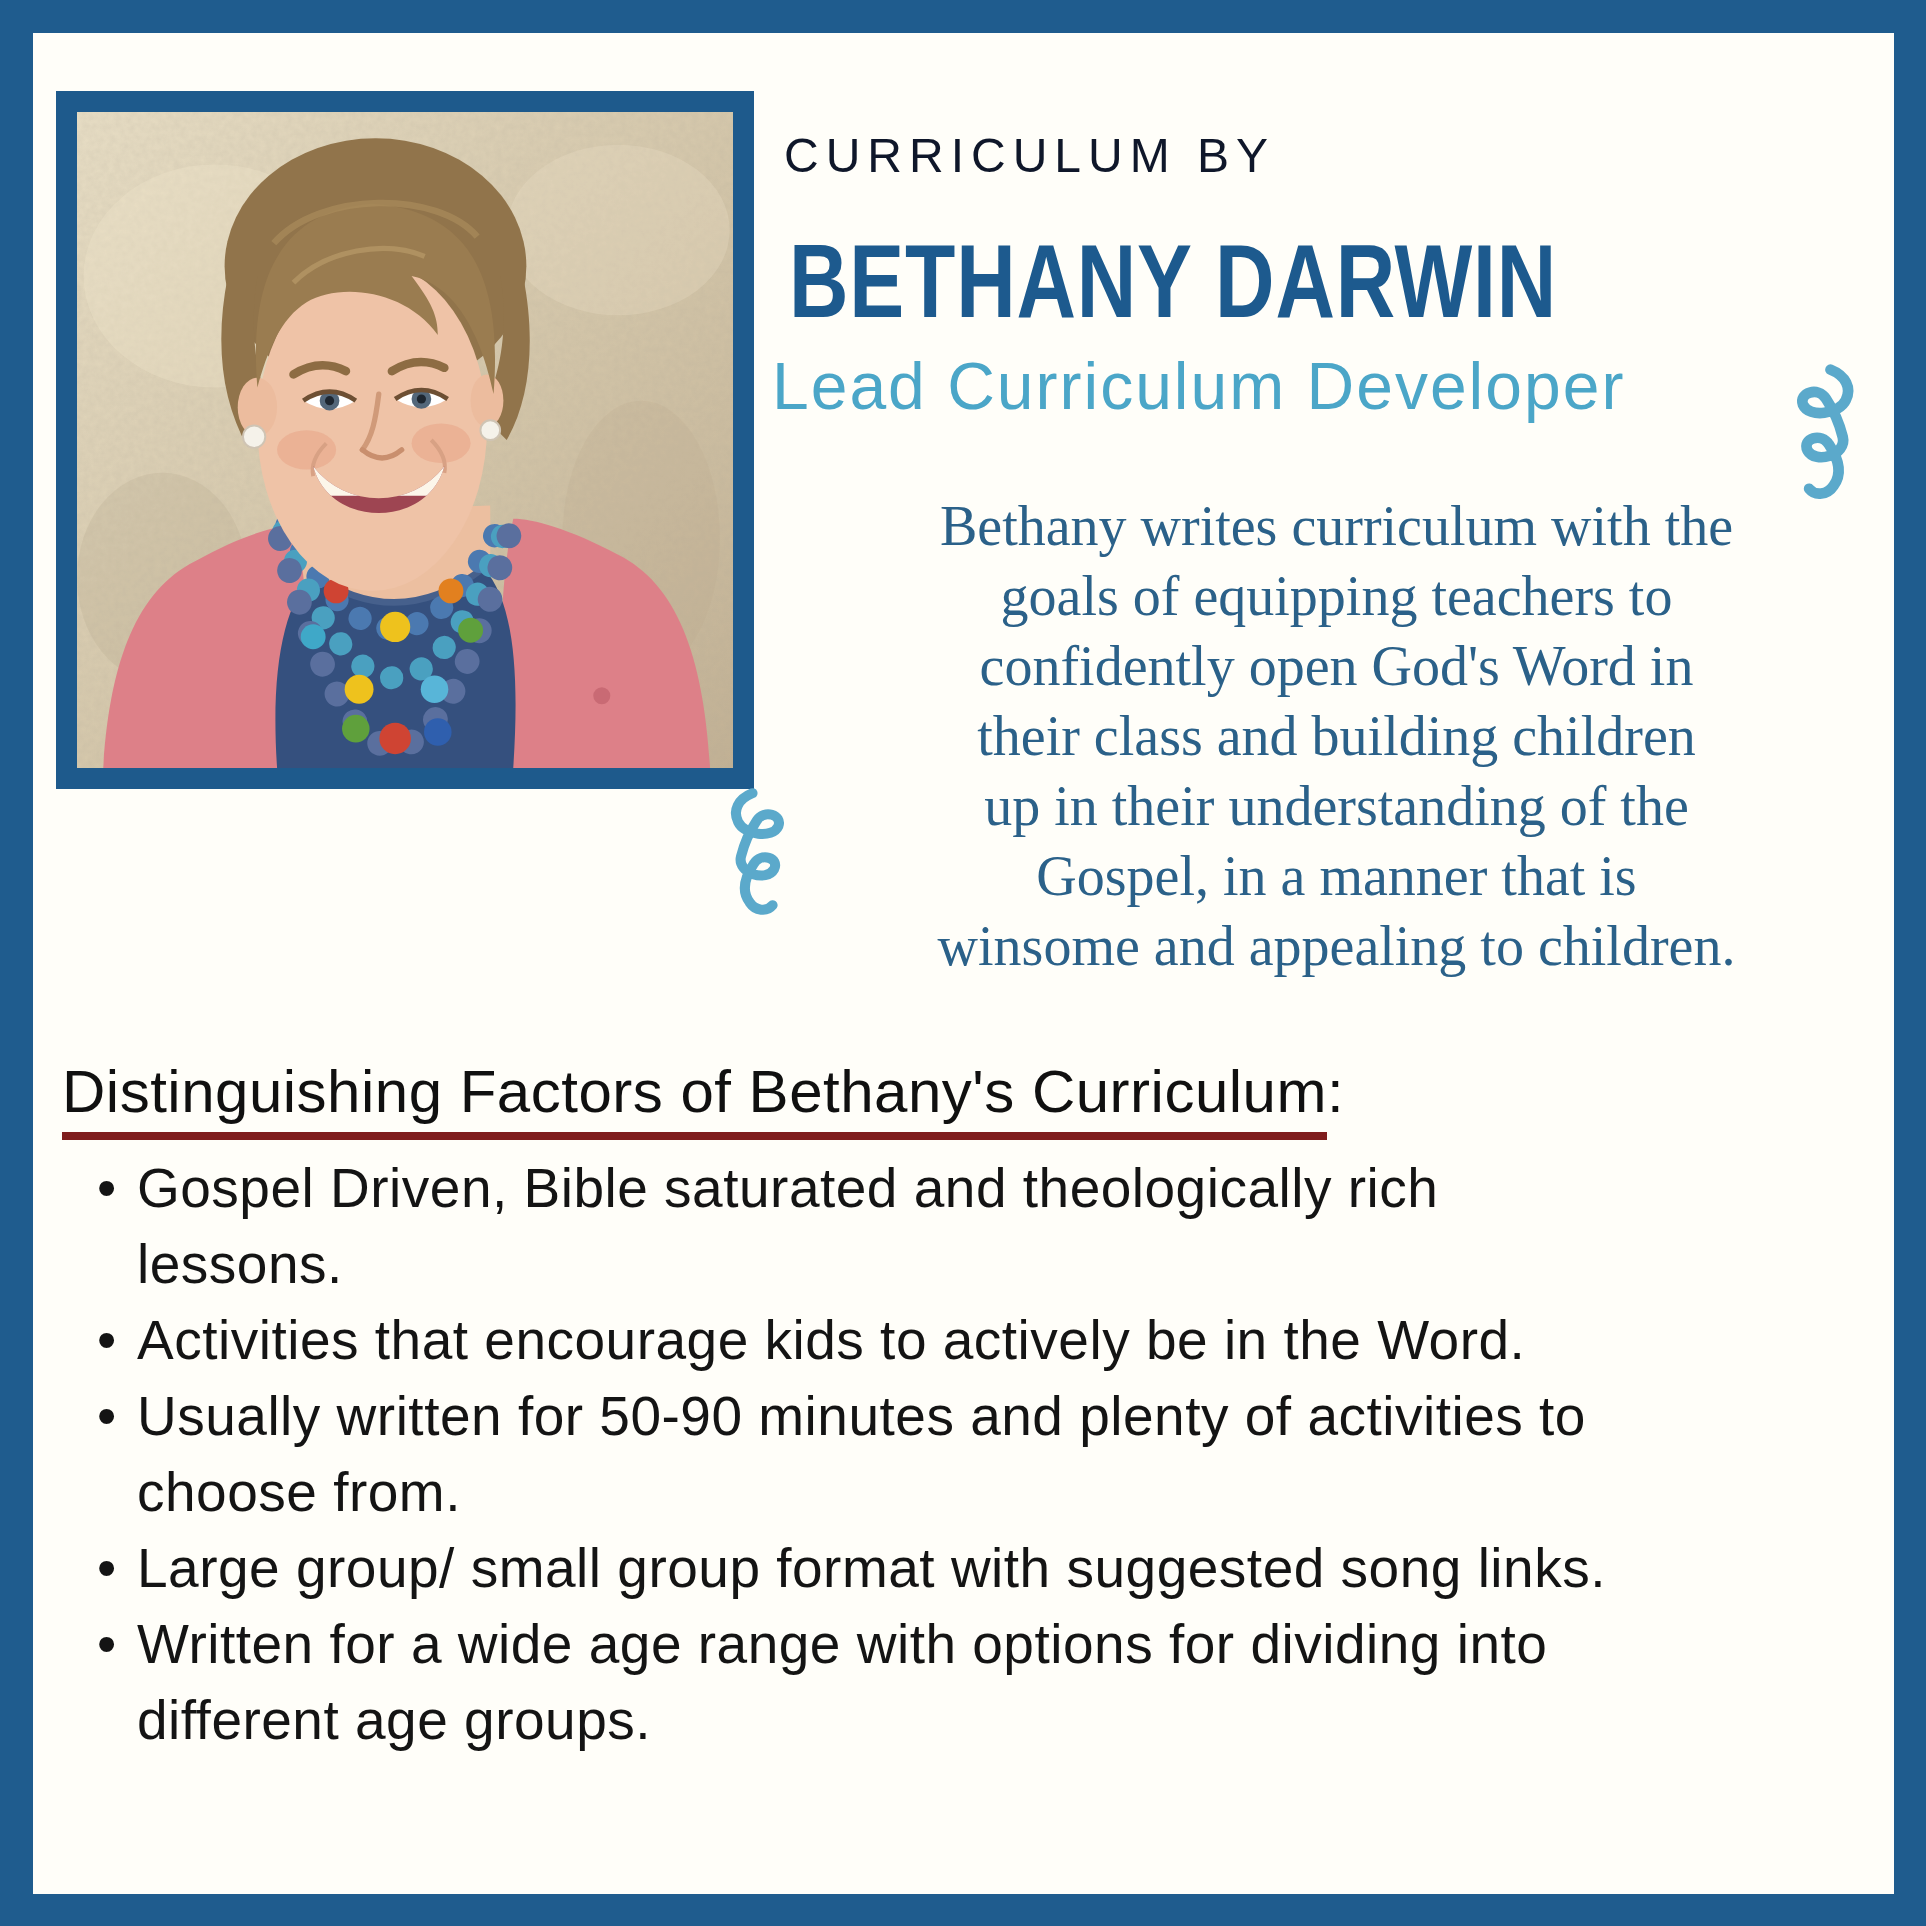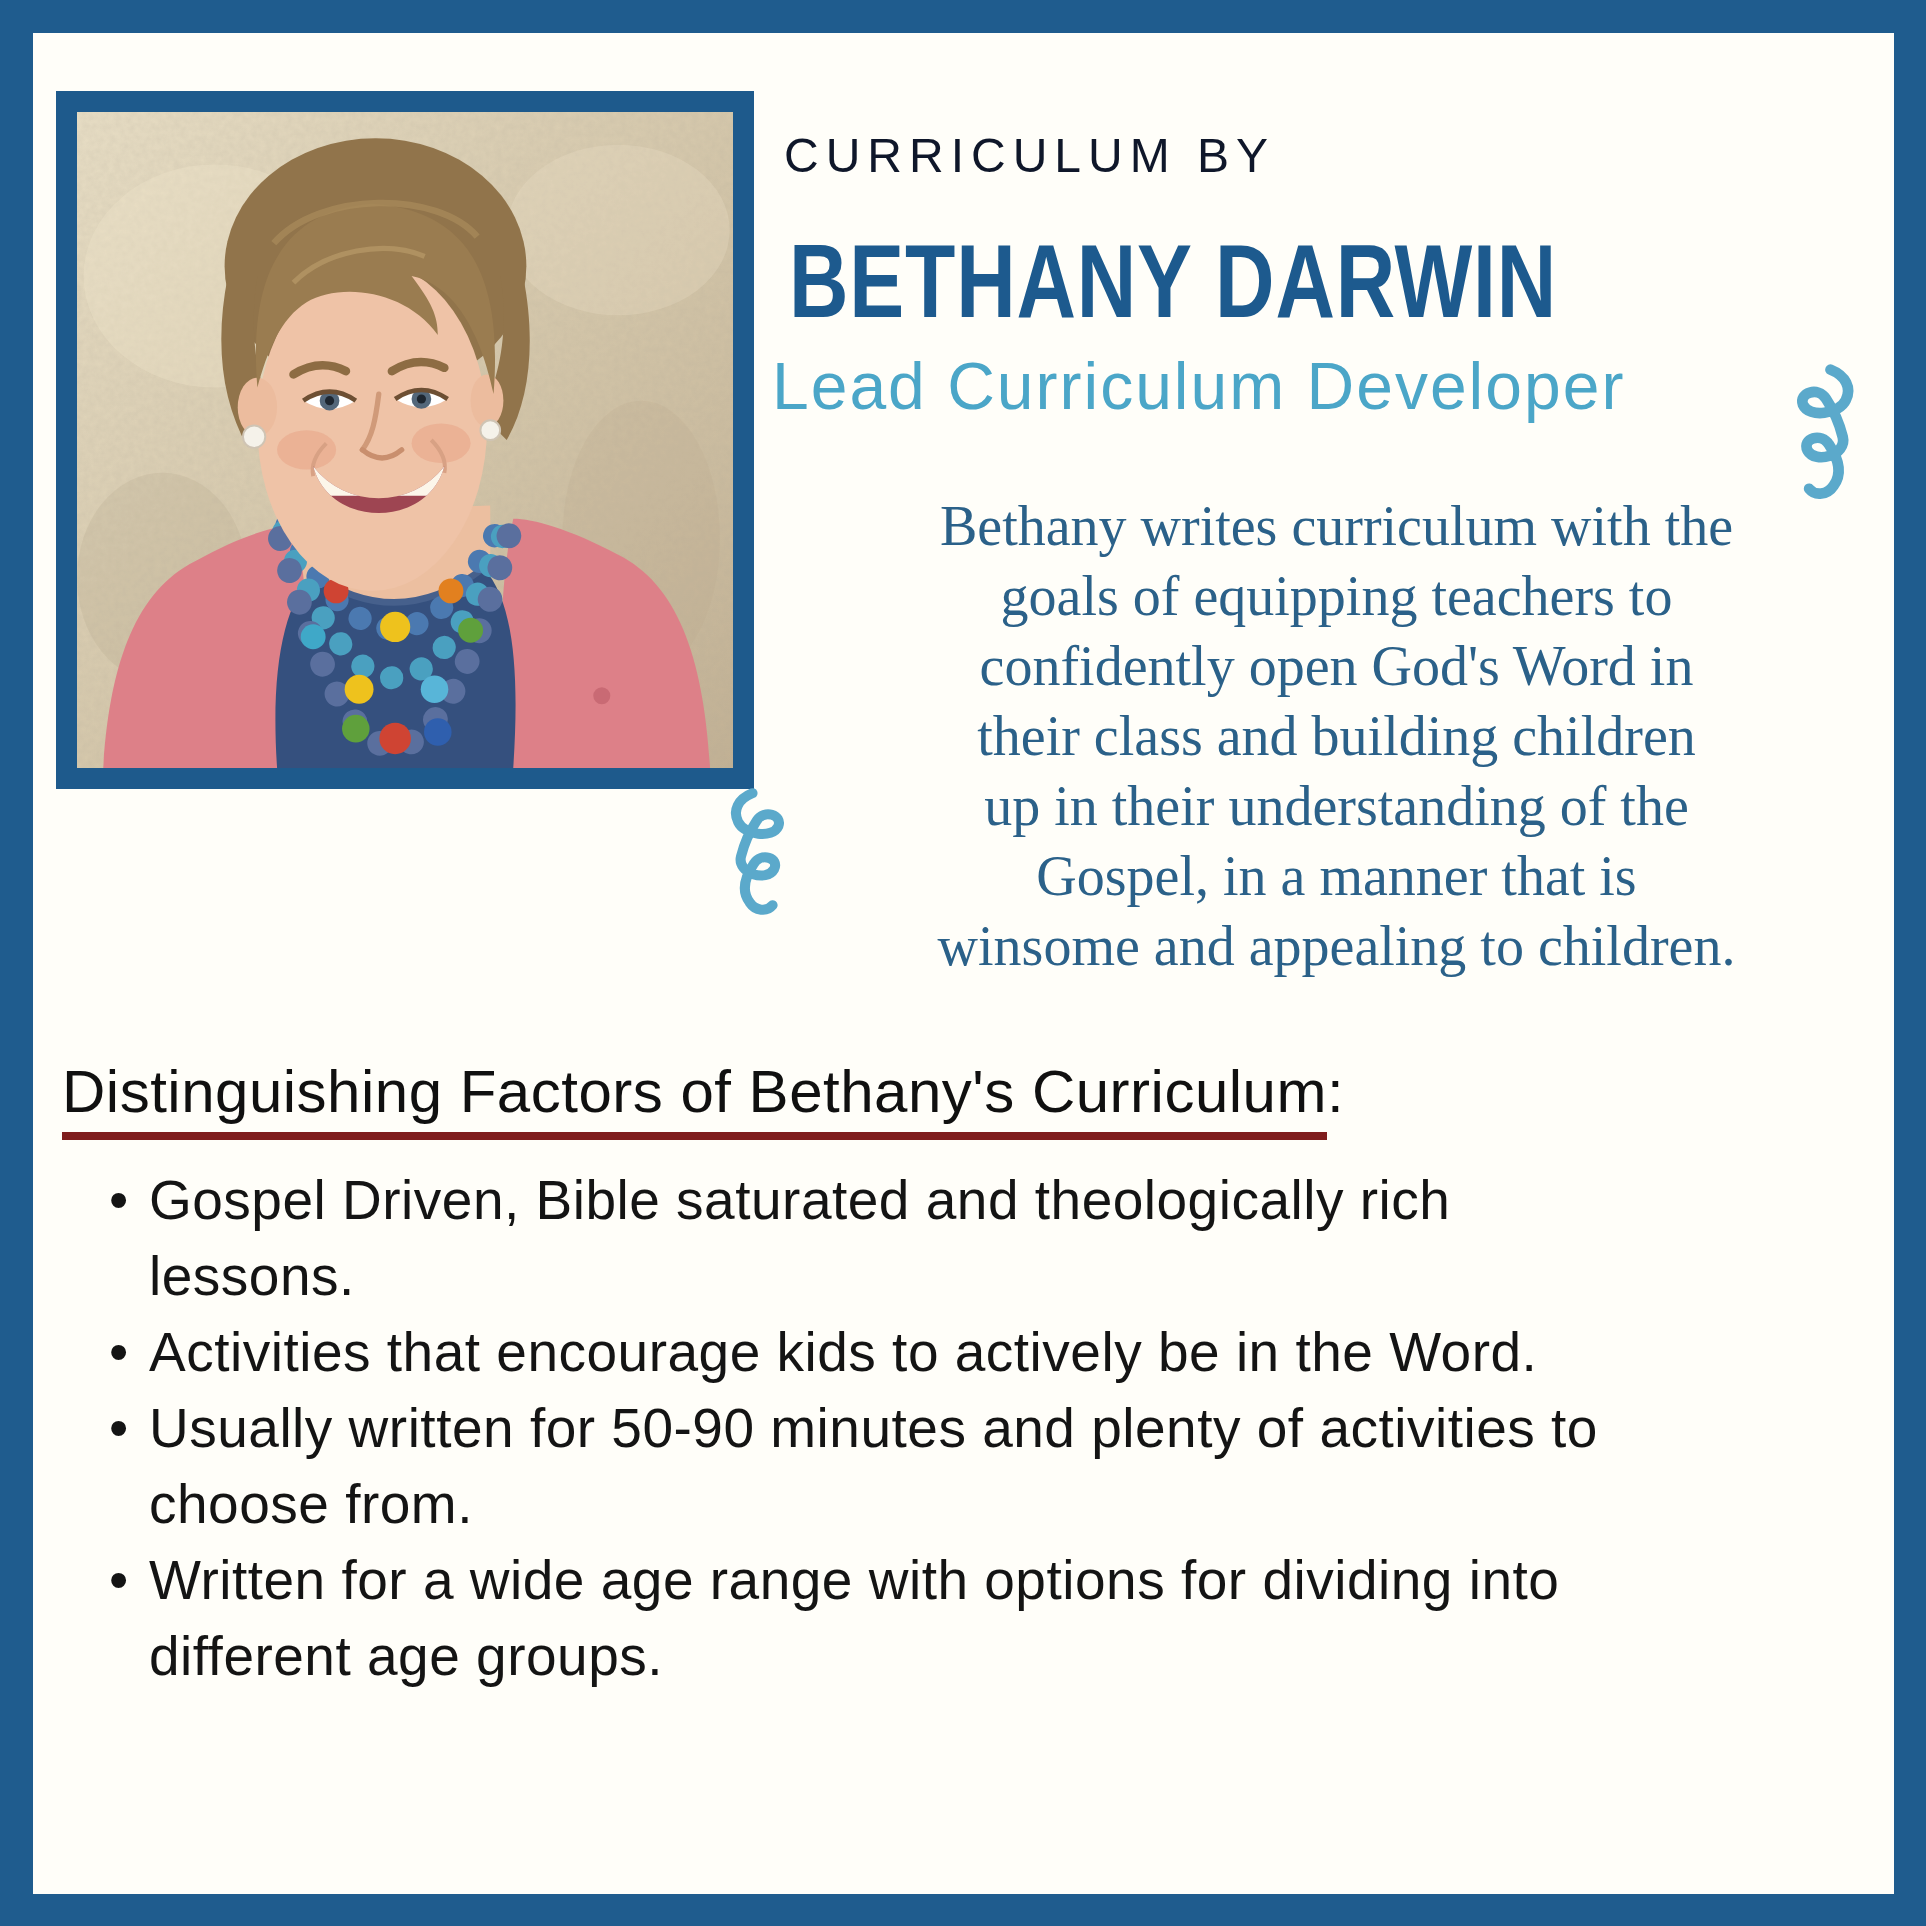--- a/index.html
+++ b/index.html
@@ -49,21 +49,21 @@
   
   .factors-heading{
     position:absolute;left:62px;top:1057px;margin:0;
     font-size:60px;font-weight:400;letter-spacing:0.5px;color:#101010;
     white-space:nowrap;z-index:3;
   }
   .factors-heading .underlined{
     border-bottom:8px solid #7f1d1d;padding-bottom:7px;
   }
   .factors-list{
-    position:absolute;left:97px;top:1150px;width:1782px;margin:12px;padding:0;
+    position:absolute;left:97px;top:1150px;width:1782px;margin:0;padding:0;
     list-style:none;z-index:3;
   }
   .factors-list li{
     position:relative;padding-left:40px;margin:0;
     font-size:55px;letter-spacing:0.5px;line-height:76px;color:#141414;
     white-space:pre-line;
   }
   .factors-list li::before{
     content:"\2022";position:absolute;left:0;top:0;
     font-size:1em;line-height:76px;color:#141414;
@@ -197,16 +197,17 @@
 winsome and appealing to children.</p>
 
 <h2 class="factors-heading"><span class="underlined">Distinguishing Factors of Bethany's Curriculum</span><span>:</span></h2>
 
 <ul class="factors-list">
   <li>Gospel Driven, Bible saturated and theologically rich
 lessons.</li>
   <li>Activities that encourage kids to actively be in the Word.</li>
   <li>Usually written for 50-90 minutes and plenty of activities to
 choose from.</li>
+  <li>Large group/ small group format with suggested song links.</li>
   <li>Written for a wide age range with options for dividing into
 different age groups.</li>
 </ul>
 
 
 </body></html>

